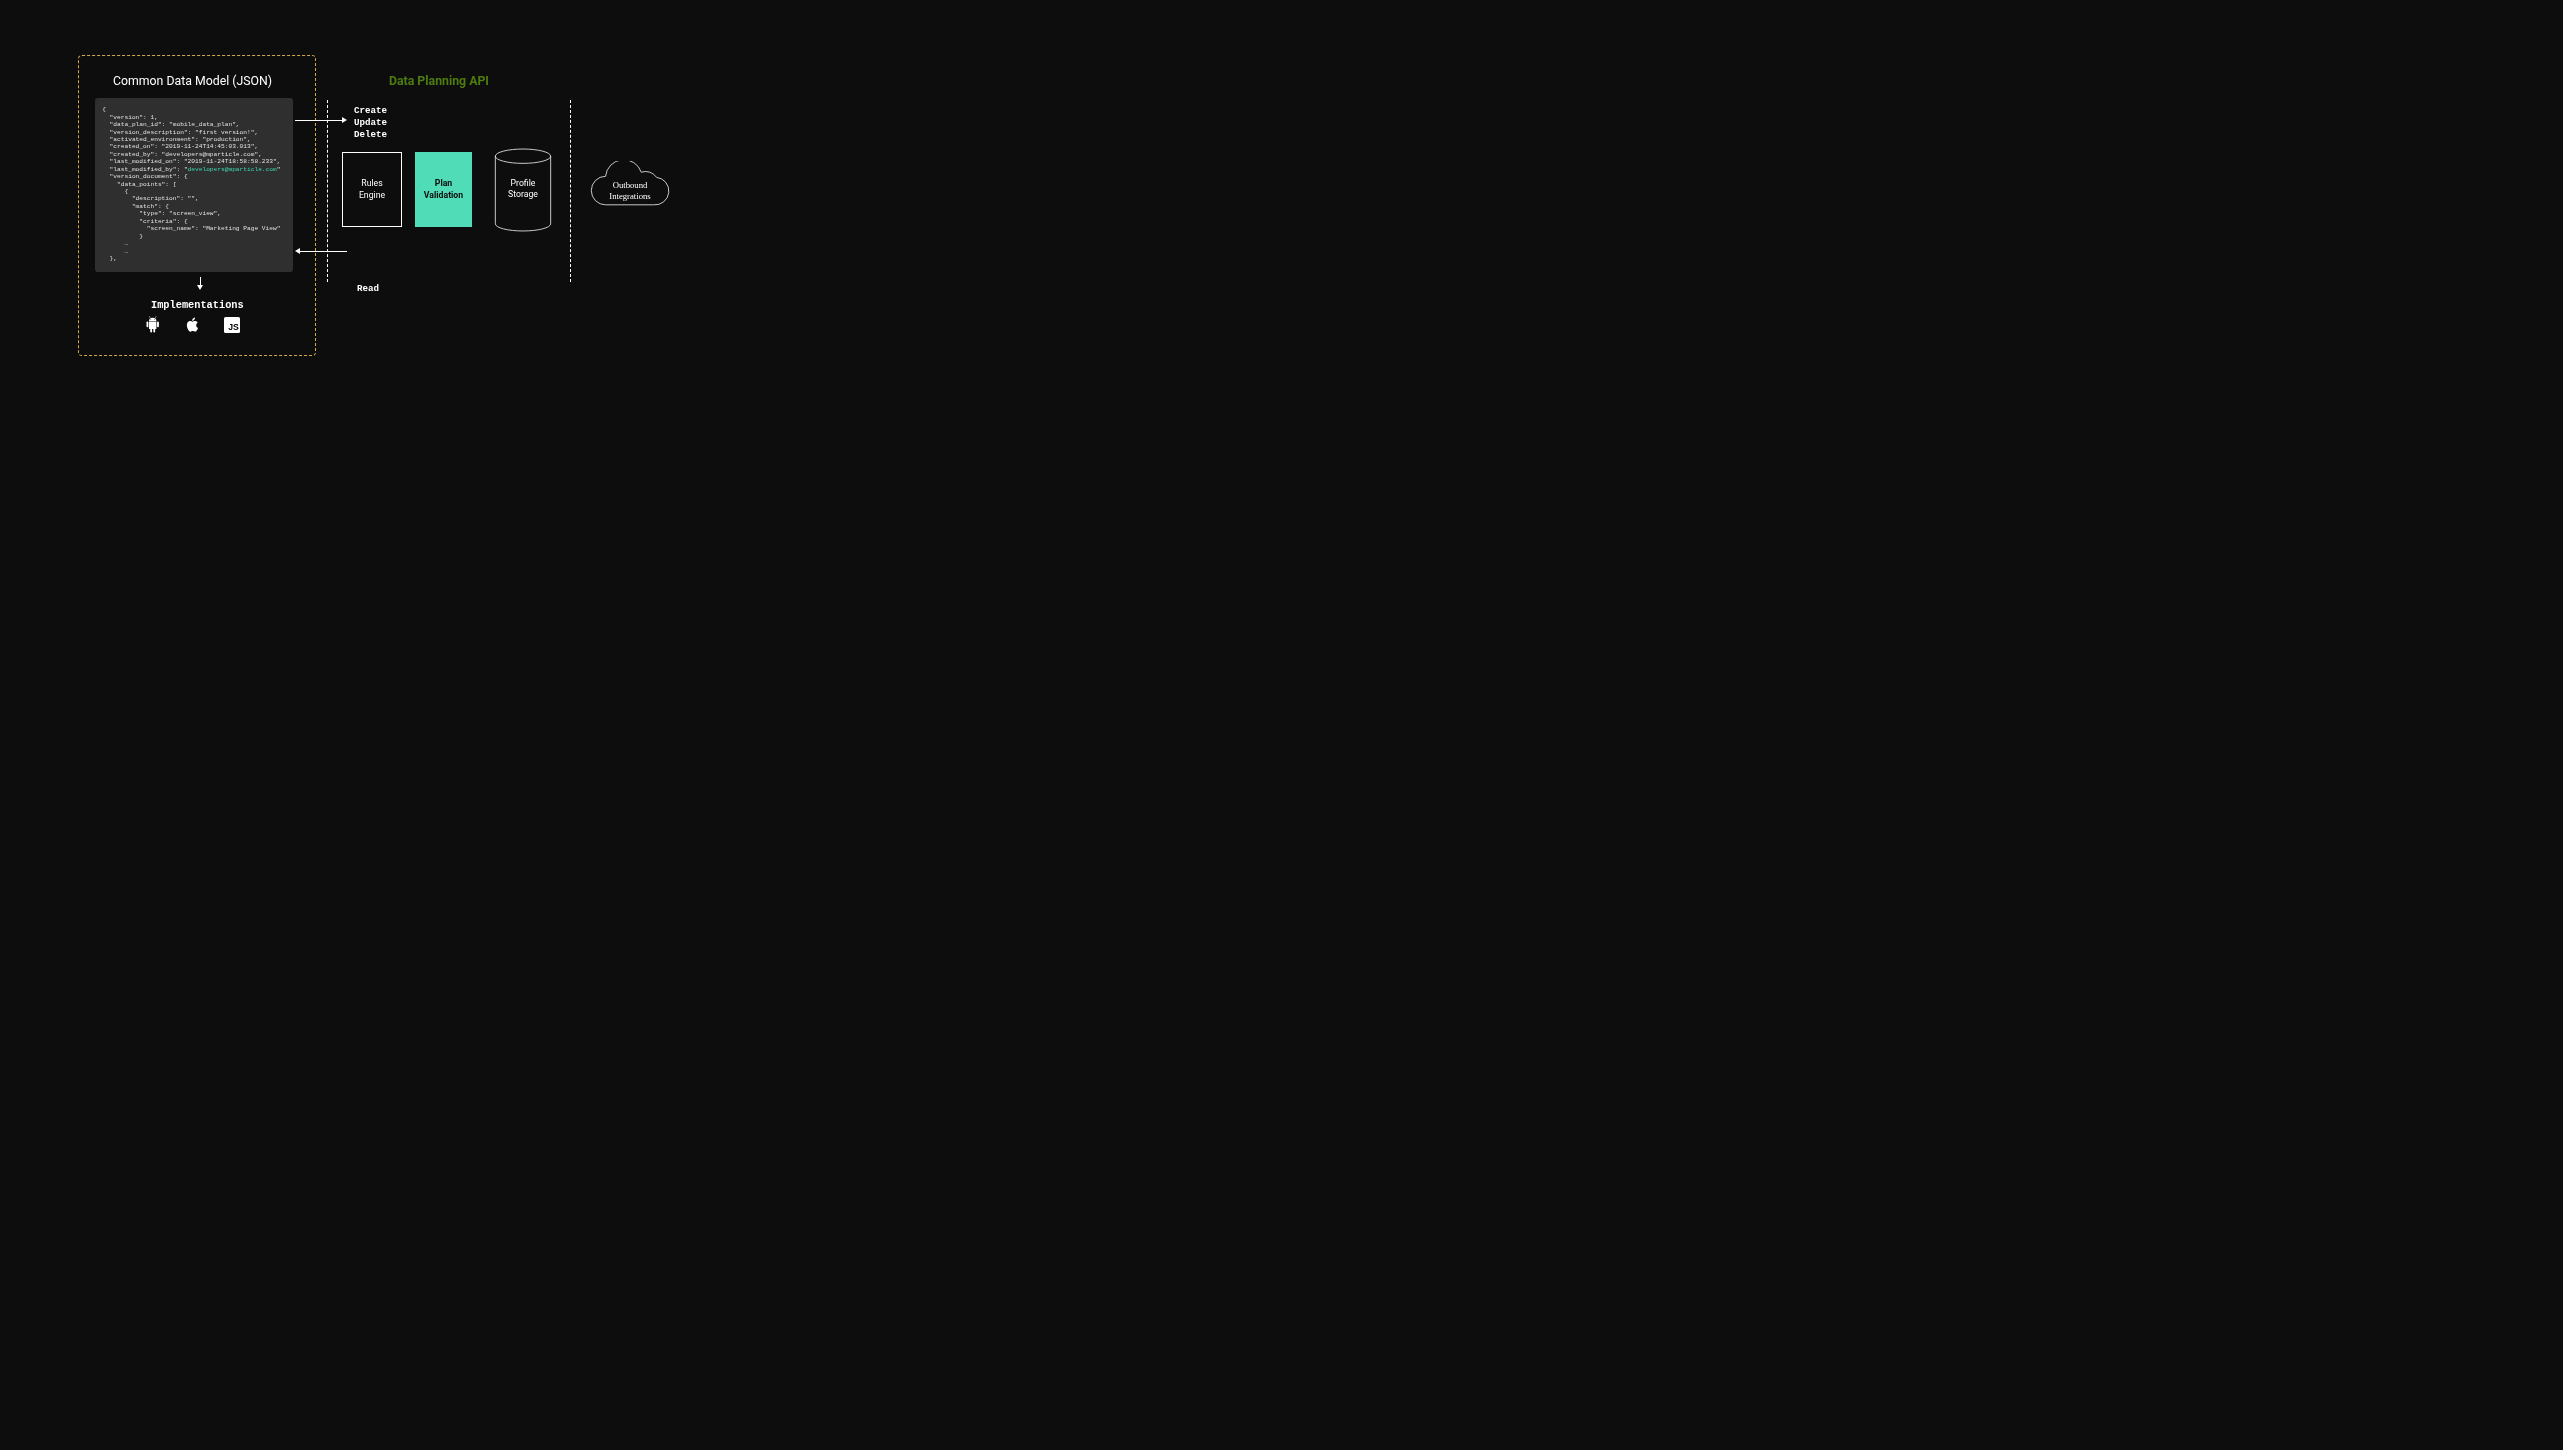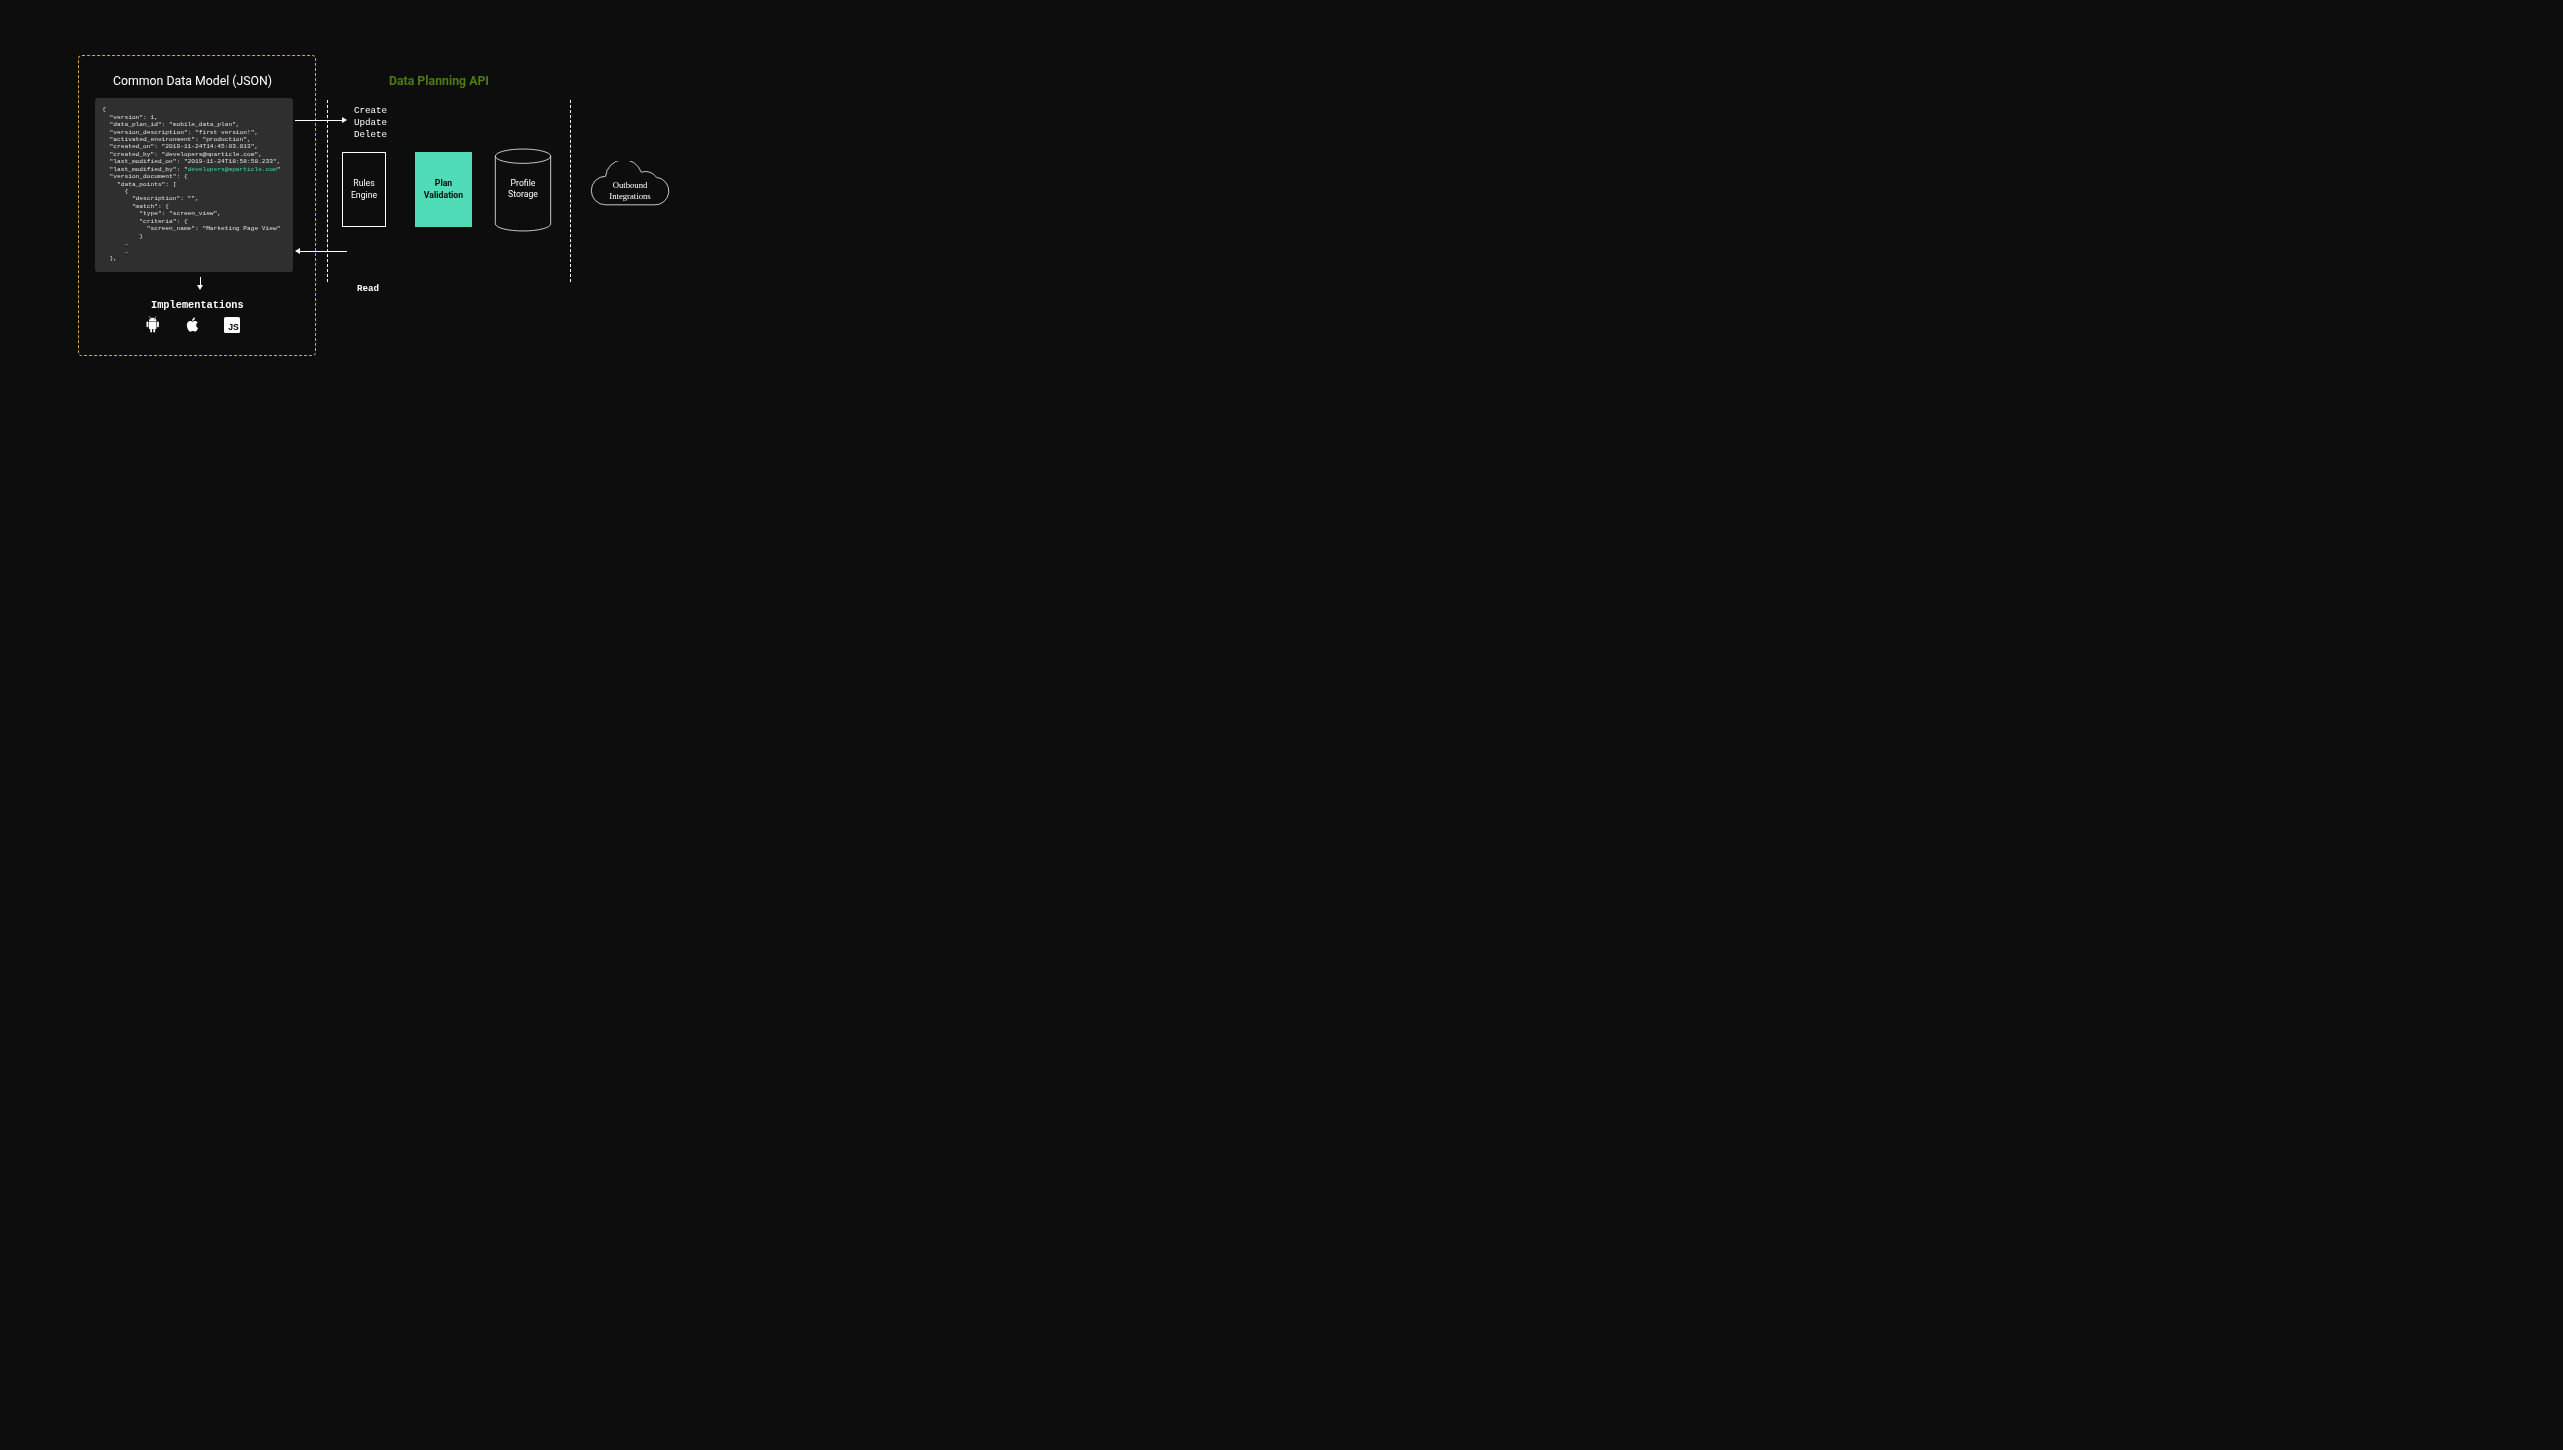--- a/index.html
+++ b/index.html
@@ -125,21 +125,21 @@
     border-bottom: 3.1px solid transparent;
     border-right: 5.1px solid #fff;
   }
   .arrow-left .stem { height: 1px; background: #fff; }
   .crud-labels {
     position: absolute;
     left: 354px;
     top: 105px;
     font-family: "Courier New", Courier, monospace;
     font-size: 9.2px;
-    font-weight: normal;
+    font-weight: bold;
     color: #fff;
     line-height: 1.3;
   }
   .read-label {
     position: absolute;
     left: 357px;
     top: 243px;
     font-family: "Courier New", Courier, monospace;
     font-size: 9.2px;
     font-weight: bold;
@@ -150,21 +150,21 @@
     position: absolute;
     top: 100px;
     width: 0;
     height: 182px;
     border-left: 1px dashed #fff;
   }
   .rules-box {
     position: absolute;
     left: 342px;
     top: 152px;
-    width: 44px;
+    width: 60px;
     height: 75px;
     border: 0.8px solid #fff;
     display: flex;
     align-items: center;
     justify-content: center;
     text-align: center;
     font-size: 8.7px;
     line-height: 1.3;
   }
   .plan-box {

